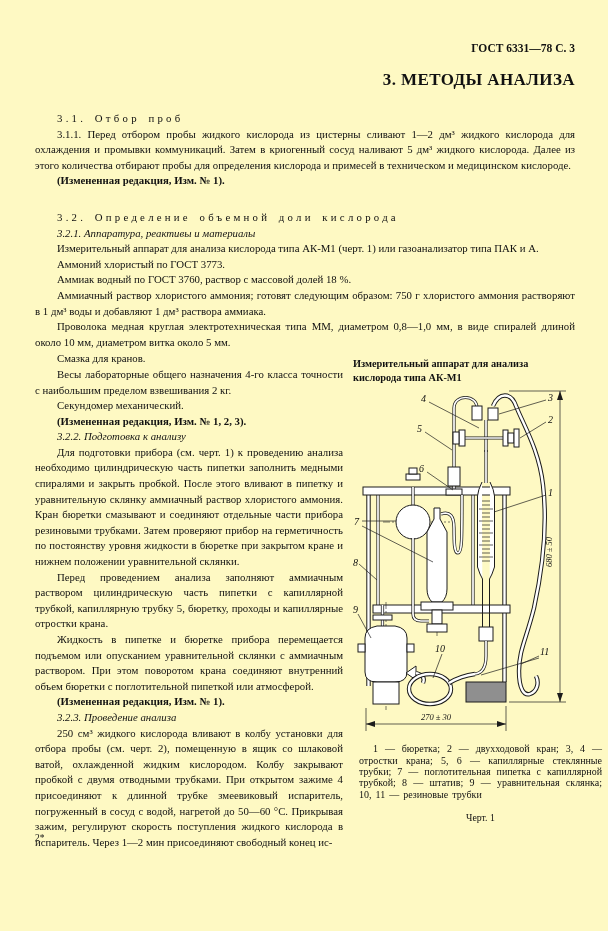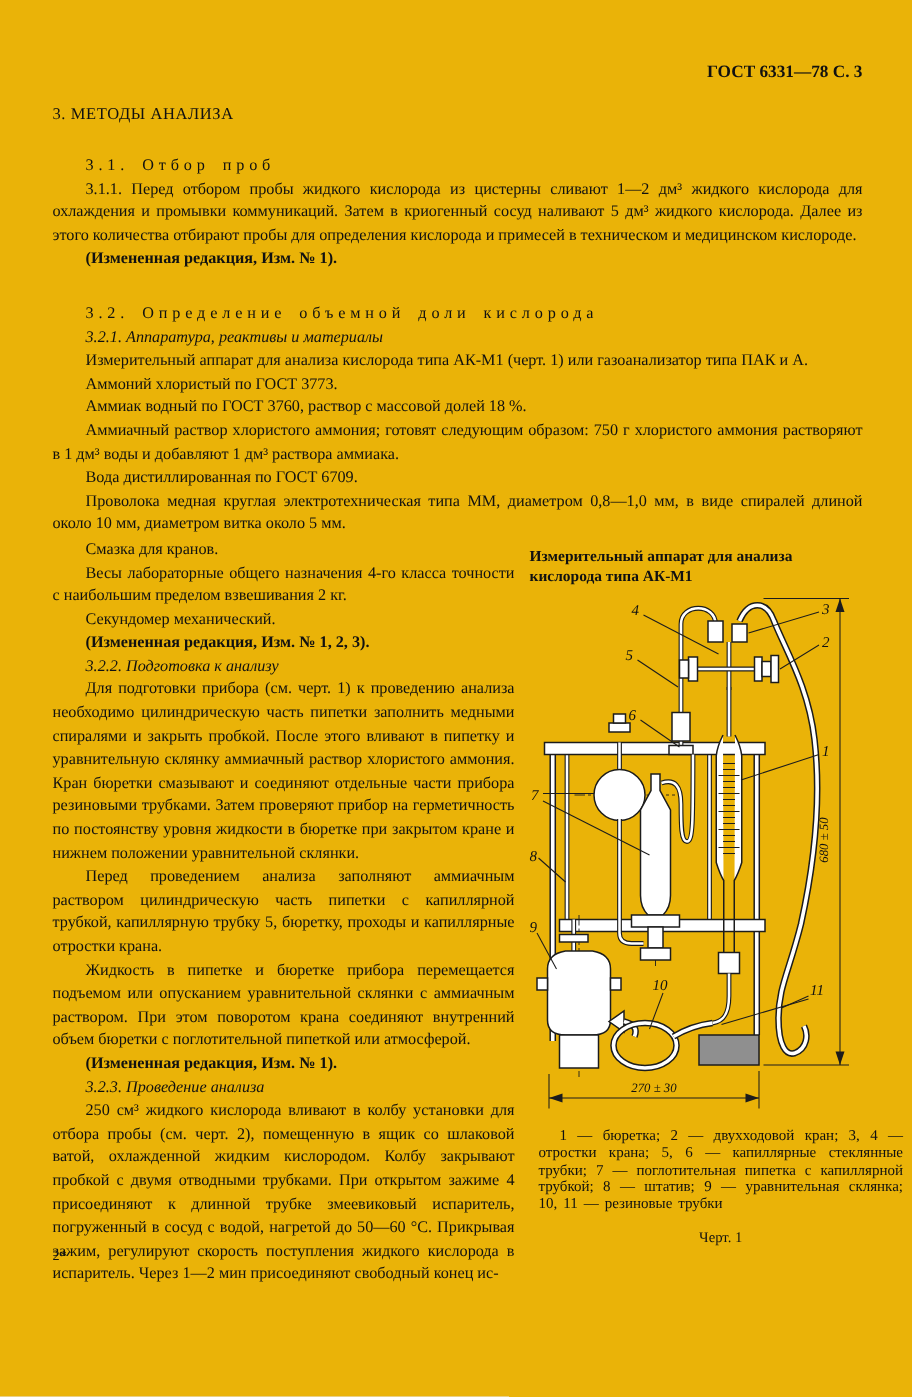--- a/index.html
+++ b/index.html
@@ -1,20 +1,20 @@
 <!DOCTYPE html>
 <html><head>
 <meta charset="utf-8">
 <style>
   html,body{margin:0;padding:0;background:#e8e8e8;}
-  .page{position:relative;width:608px;height:931px;background:#eab308;
+  .page{position:relative;width:608px;height:931px;background:#fef9c3;
         font-family:"Liberation Serif","DejaVu Serif",serif;color:#111;overflow:hidden;}
   .header{position:absolute;top:42px;right:33px;font-weight:bold;font-size:11.5px;}
   .content{position:absolute;top:70px;left:35px;right:0;}
-  .main-heading{width:540px;text-align:left;font-weight:normal;font-size:11px;margin:0 0 12px 0;letter-spacing:0.4px;}
+  .main-heading{width:540px;text-align:right;font-weight:bold;font-size:17px;margin:0 0 12px 0;letter-spacing:0.4px;}
   .intro{width:540px;}
   .blk{margin:0;font-size:10.8px;line-height:15.6px;text-indent:22px;text-align:justify;}
   .blk.bold{font-weight:bold;text-align:left;}
   .blk.hs{letter-spacing:0.30em;word-spacing:0.25em;text-align:left;margin-top:21px;}
   .blk.hi{font-style:italic;text-align:left;}
   .columns{display:flex;margin-top:1px;}
   .leftcol{width:308px;flex:0 0 auto;}
   .rightcol{width:255px;flex:0 0 auto;margin-left:10px;}
   .fig-title{text-align:left;font-weight:bold;font-size:10.3px;line-height:13.5px;margin:6px 4px 6px 0;}
   .fig-caption{font-size:10px;line-height:11.3px;text-align:justify;text-indent:14px;margin:4px 6px 0 6px;word-spacing:1.5px;}
@@ -45,21 +45,20 @@
     <div class="intro">
         <p class="blk hs">3.1. Отбор проб</p>
         <p class="blk p">3.1.1. Перед отбором пробы жидкого кислорода из цистерны сливают 1—2 дм³ жидкого кислорода для охлаждения и промывки коммуникаций. Затем в криогенный сосуд наливают 5 дм³ жидкого кислорода. Далее из этого количества отбирают пробы для определения кислорода и примесей в техническом и медицинском кислороде.</p>
         <p class="blk bold">(Измененная редакция, Изм. № 1).</p>
         <p class="blk hs">3.2. Определение объемной доли кислорода</p>
         <p class="blk hi">3.2.1. Аппаратура, реактивы и материалы</p>
         <p class="blk p">Измерительный аппарат для анализа кислорода типа АК-М1 (черт. 1) или газоанализатор типа ПАК и А.</p>
         <p class="blk p">Аммоний хлористый по ГОСТ 3773.</p>
         <p class="blk p">Аммиак водный по ГОСТ 3760, раствор с массовой долей 18 %.</p>
         <p class="blk p">Аммиачный раствор хлористого аммония; готовят следующим образом: 750 г хлористого аммония растворяют в 1 дм³ воды и добавляют 1 дм³ раствора аммиака.</p>
-        <p class="blk p">Вода дистиллированная по ГОСТ 6709.</p>
         <p class="blk p">Проволока медная круглая электротехническая типа ММ, диаметром 0,8—1,0 мм, в виде спиралей длиной около 10 мм, диаметром витка около 5 мм.</p>
       </div>
 
     <div class="columns">
       <div class="leftcol">
           <p class="blk p">Смазка для кранов.</p>
           <p class="blk p">Весы лабораторные общего назначения 4-го класса точности с наибольшим пределом взвешивания 2 кг.</p>
           <p class="blk p">Секундомер механический.</p>
           <p class="blk bold">(Измененная редакция, Изм. № 1, 2, 3).</p>
           <p class="blk hi">3.2.2. Подготовка к анализу</p>

